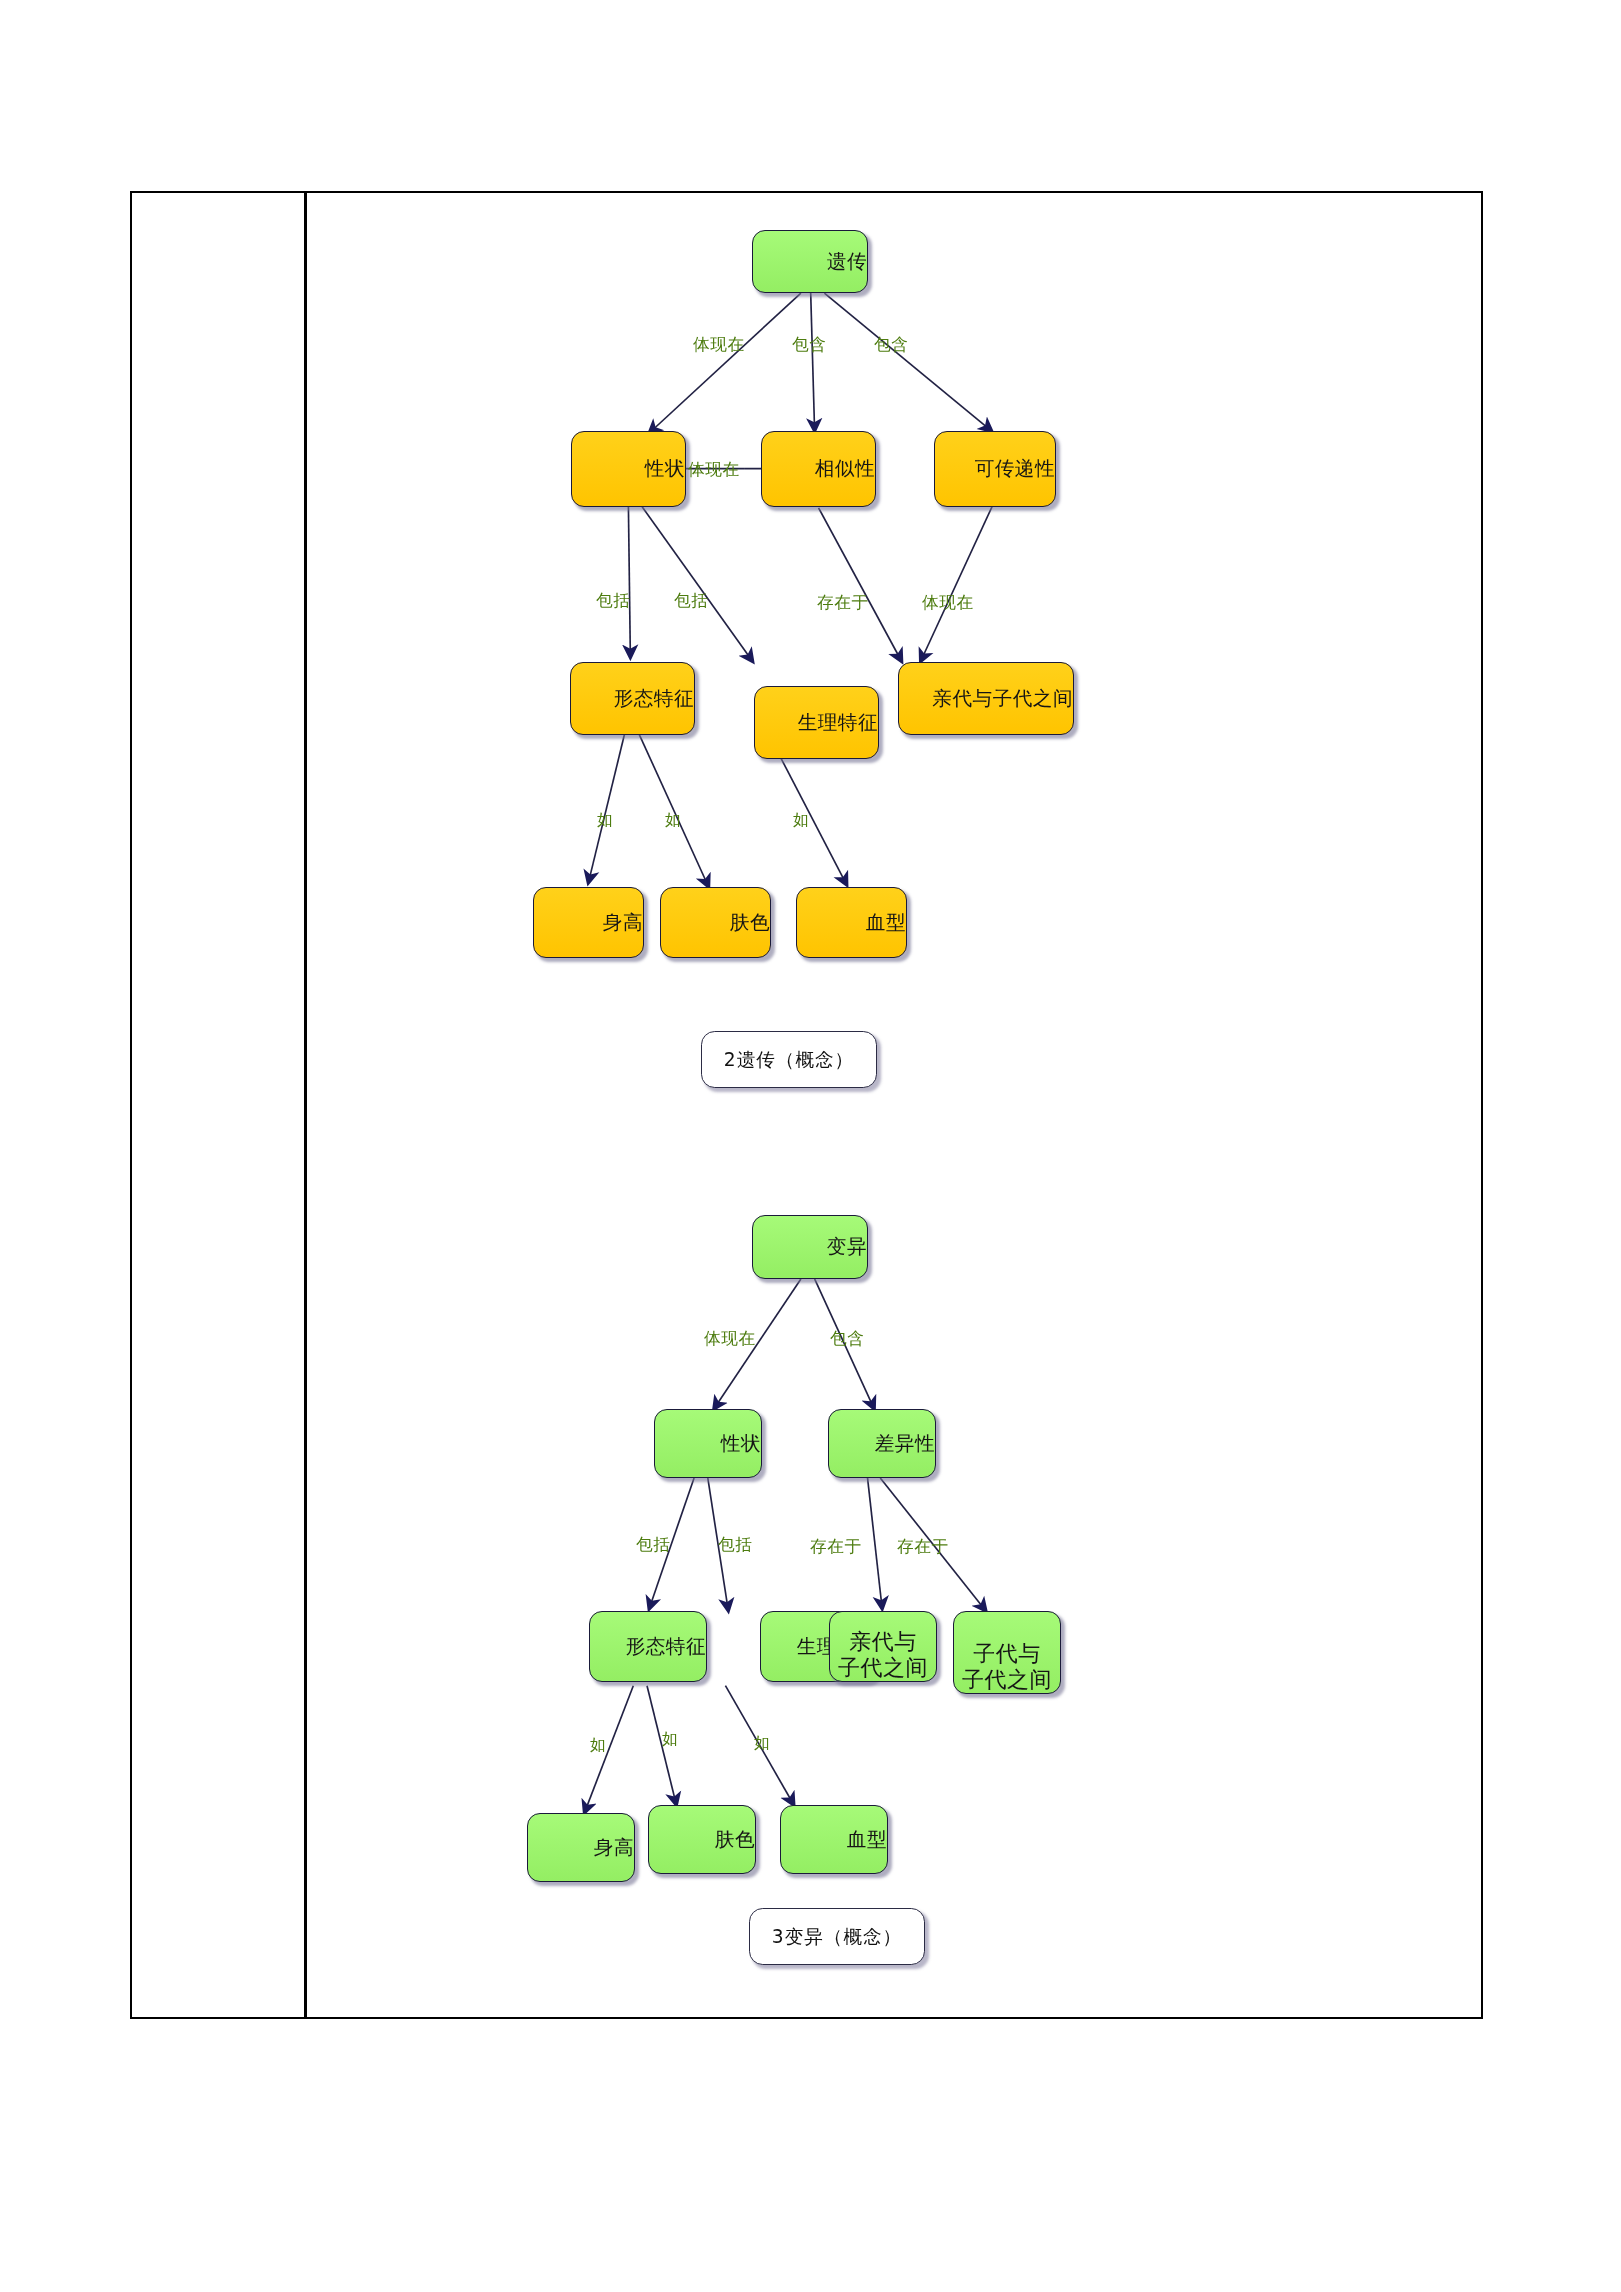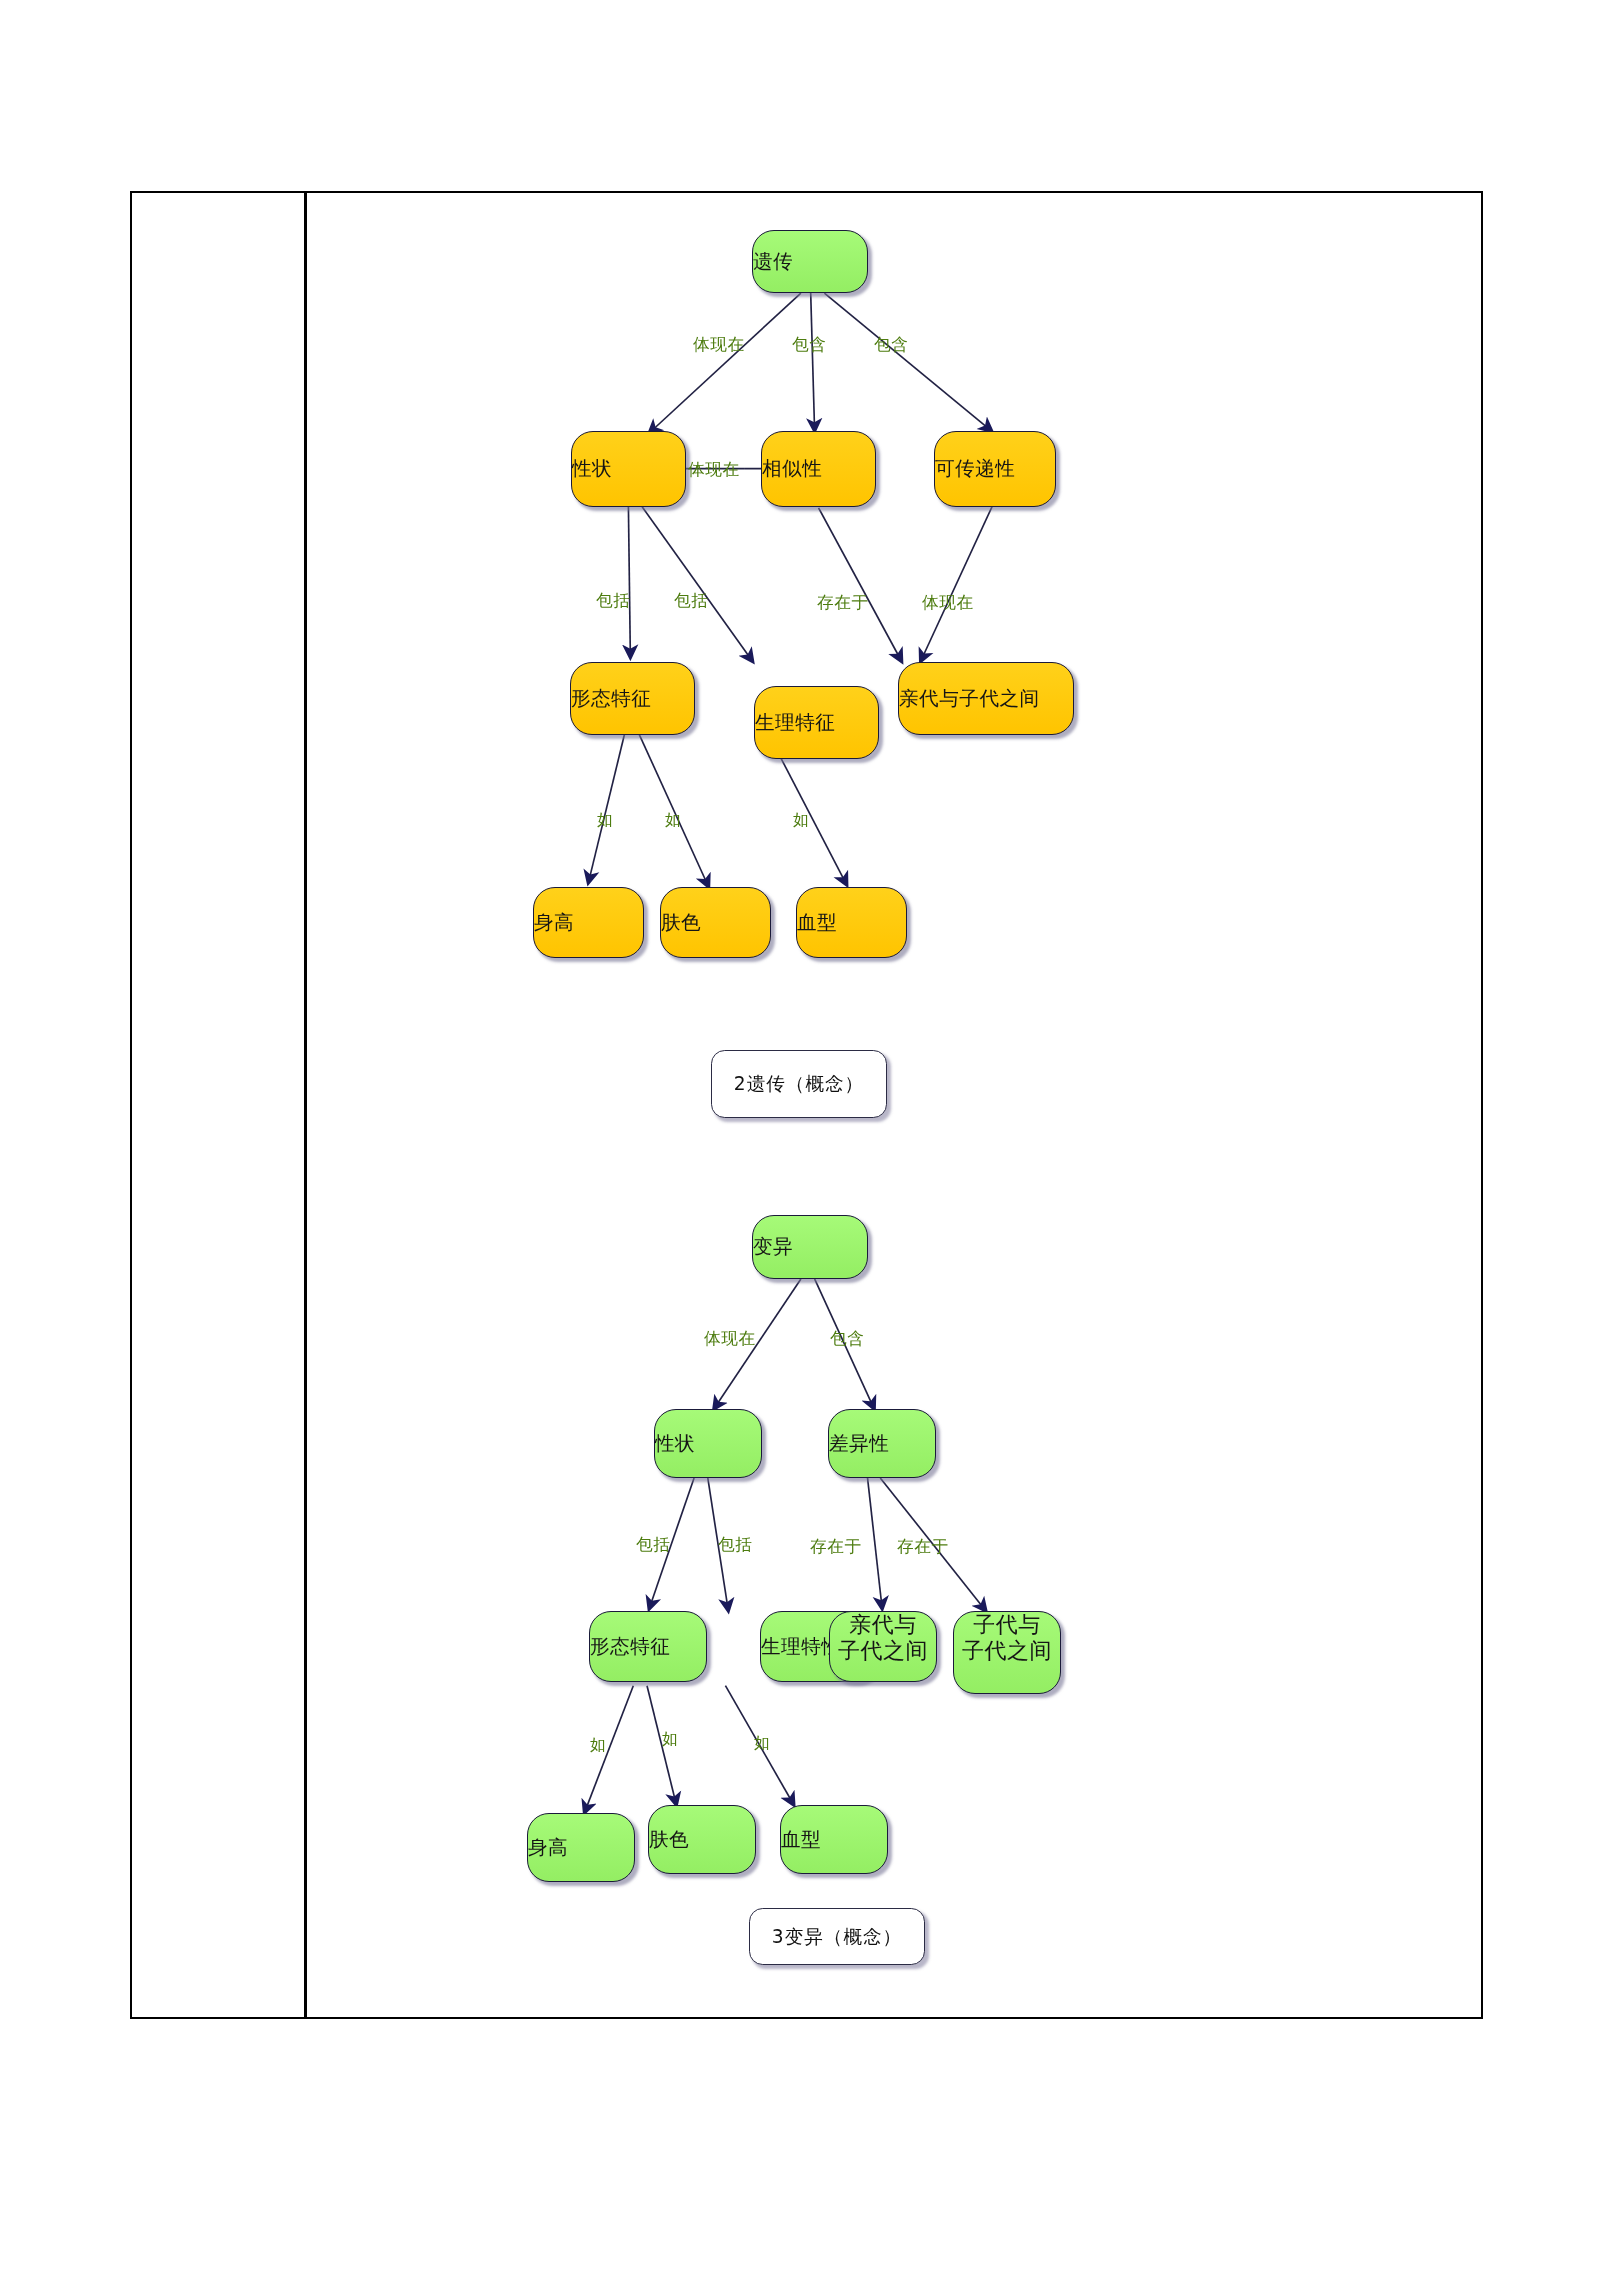--- a/index.html
+++ b/index.html
@@ -60,24 +60,24 @@
     width: 100%; height: 100%;
     overflow: visible;
   }
 
   
   .node {
     position: absolute;
     box-sizing: border-box;
     display: flex;
     align-items: center;
-    justify-content: flex-start;
+    justify-content: flex-end;
     text-align: center;
     border: 1.6px solid #1a1a3a;
-    border-radius: 22px;
+    border-radius: 13px;
     font-size: 19.6px;
     line-height: 1.18;
     color: #151515;
     letter-spacing: 0.5px;
     box-shadow: 3.9px 3.9px 2.9px rgba(120,118,150,0.60);
     z-index: 3;
   }
   .node.gold {
     background: #FFCB05;
     background-image: linear-gradient(#FFD11A, #FFC400);
@@ -208,21 +208,21 @@
       <div class="edge-label" style="left:568px; top:140px;">包含</div>
       <div class="edge-label" style="left:382px; top:265px;">体现在</div>
       <div class="edge-label" style="left:290px; top:396px;">包括</div>
       <div class="edge-label" style="left:368px; top:396px;">包括</div>
       <div class="edge-label" style="left:511px; top:398px;">存在于</div>
       <div class="edge-label" style="left:616px; top:398px;">体现在</div>
       <div class="edge-label small" style="left:291px; top:617px;">如</div>
       <div class="edge-label small" style="left:359px; top:617px;">如</div>
       <div class="edge-label small" style="left:487px; top:617px;">如</div>
 
-      <div class="caption-node" style="left:405px; top:838px; width:176px; height:68px;margin-top:19px;">
+      <div class="caption-node" style="left:395px; top:838px; width:176px; height:57px;">
         <span>2遗传（概念）</span>
       </div>
     </div>
 
     <div class="diagram" id="diagram-2">
 
       <svg class="edges" viewBox="0 0 1199 855" preserveAspectRatio="none">
         <defs>
           <marker id="ah2" markerWidth="11" markerHeight="11" refX="8" refY="5.5" orient="auto" markerUnits="strokeWidth">
             <path d="M0,0.6 L10,5.5 L0,10.4 L2.6,5.5 Z" fill="#1A1A5A"></path>

